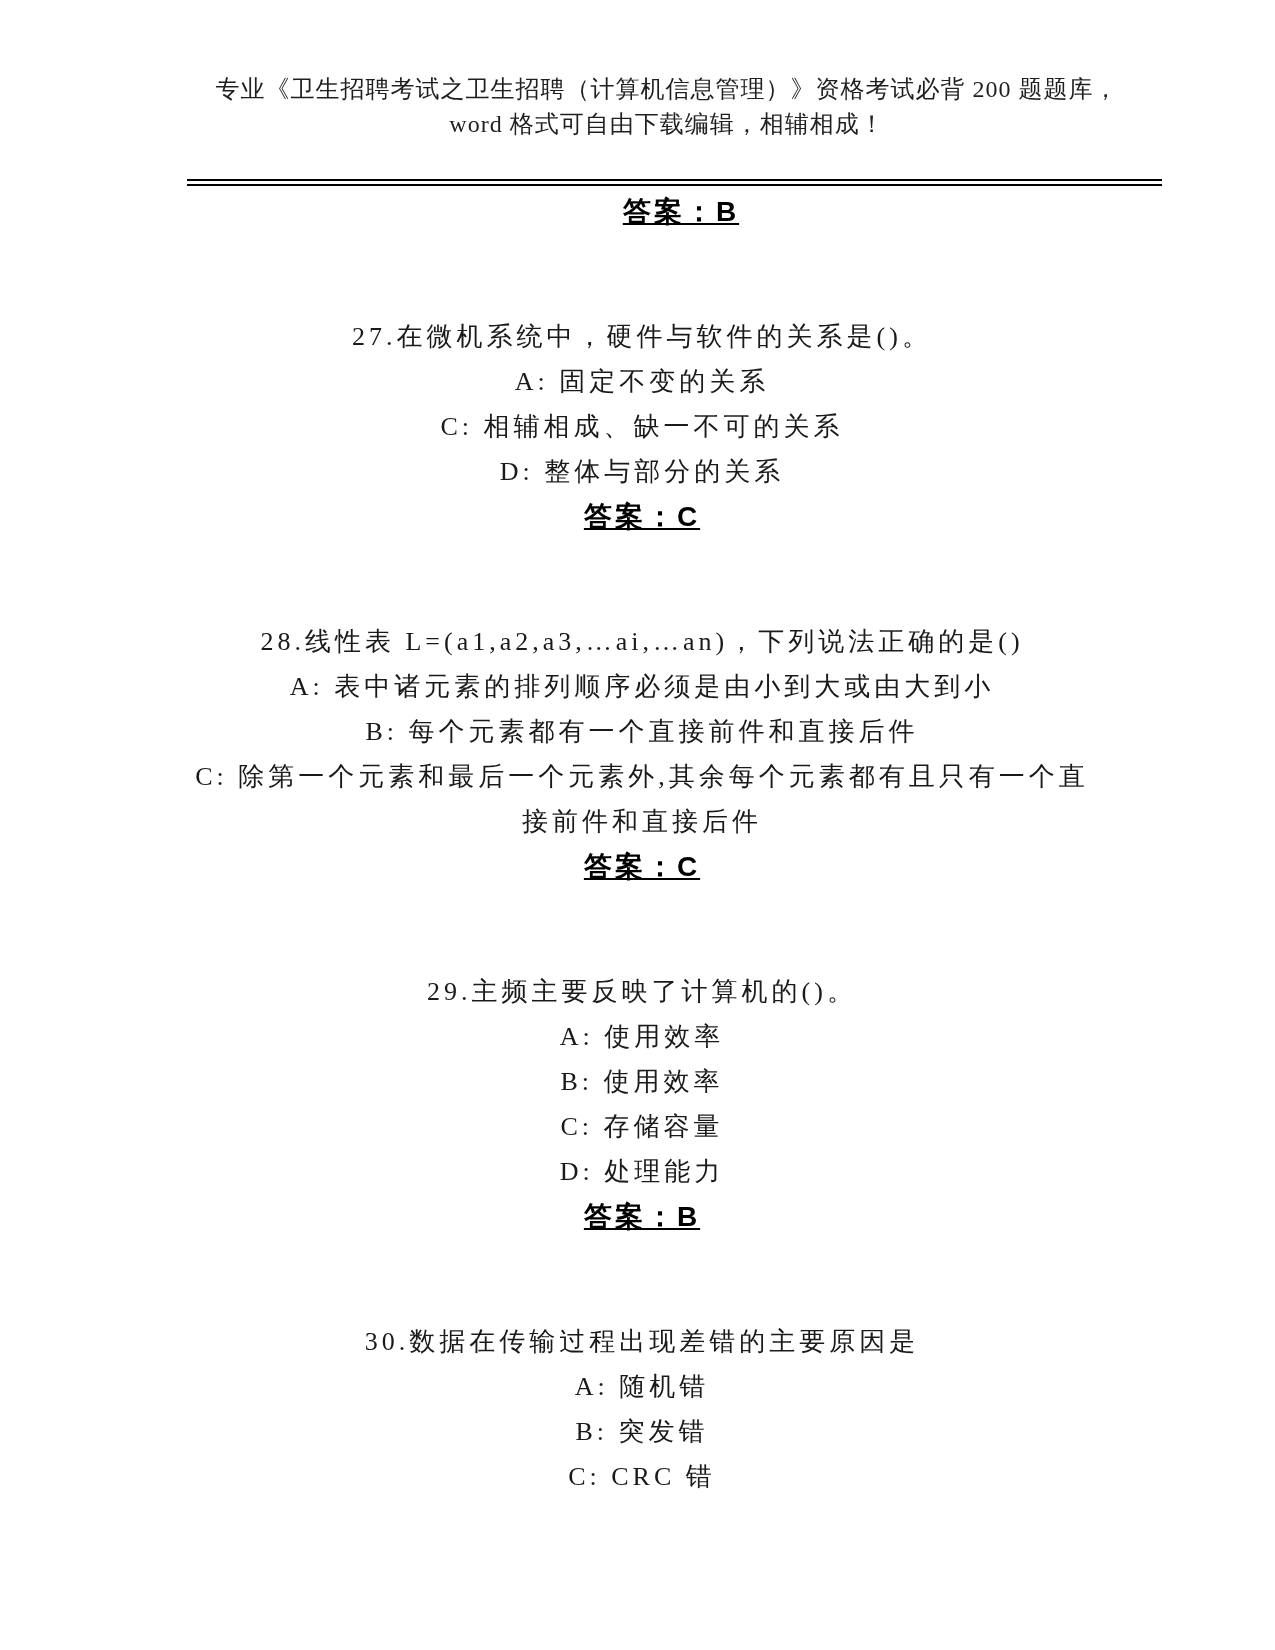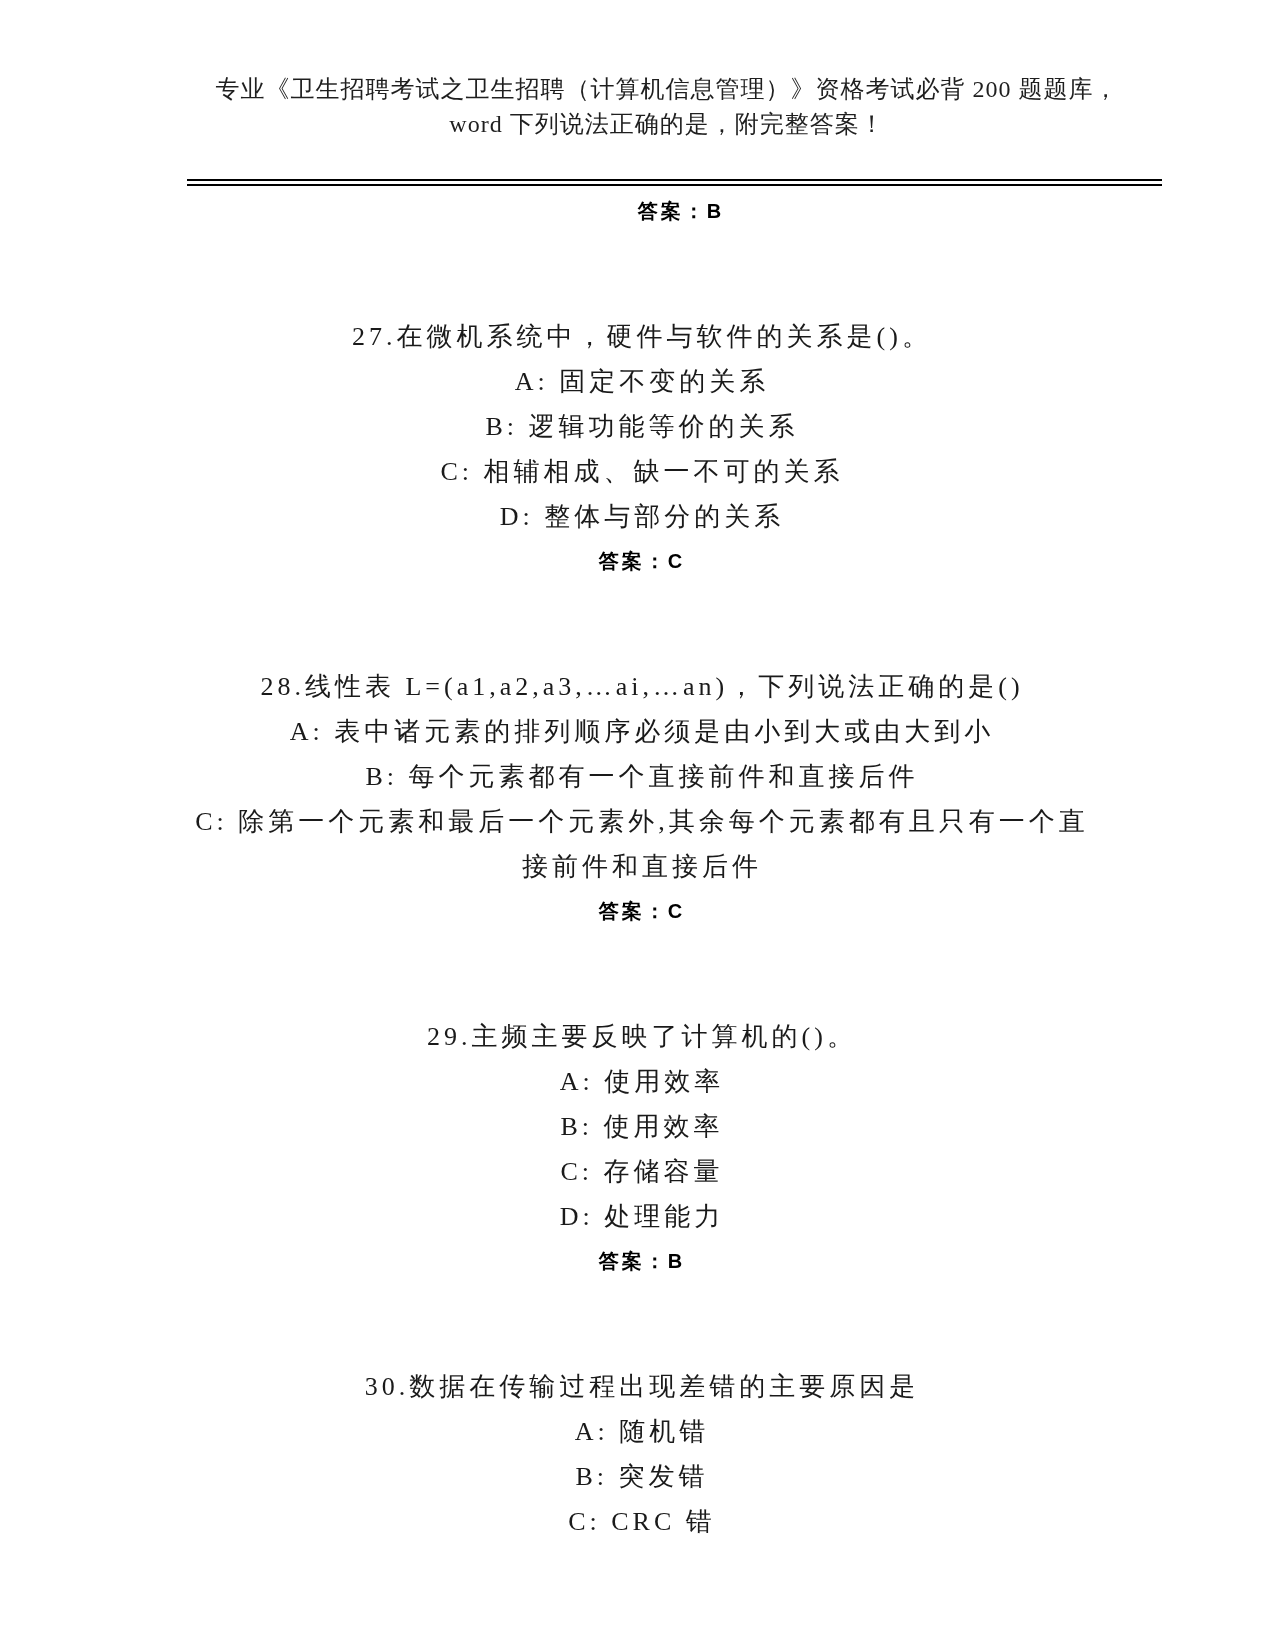--- a/index.html
+++ b/index.html
@@ -30,24 +30,25 @@
   .divider {
     width: 975px;
     height: 3px;
     margin-top: 37px;
     border-top: 2px solid #000000;
     border-bottom: 2px solid #000000;
   }
   .answer-line {
     font-family: "Liberation Sans", "DejaVu Sans", sans-serif;
     font-weight: 700;
-    font-size: 20px;
+    font-size: 28px;
     line-height: 45px;
     letter-spacing: 3px;
     color: #000000;
+    text-decoration: underline;
   }
   .prev-answer {
     margin-top: 3px;
   }
   .question {
     width: 910px;
     margin-top: 80px;
     font-size: 26px;
     line-height: 45px;
     letter-spacing: 4px;
@@ -57,31 +58,30 @@
   }
 </style>
 </head>
 <body>
 
 <div class="page">
   <div class="content">
 
     <div class="doc-header">
       <div>专业《卫生招聘考试之卫生招聘（计算机信息管理）》资格考试必背 200 题题库，</div>
-      <div>word 下列说法正确的是，附完整答案！</div>
+      <div>word 格式可自由下载编辑，相辅相成！</div>
     </div>
 
     <div class="divider"></div>
 
     <div class="answer-line prev-answer">答案：B</div>
 
     <div class="question">
       <div class="q-title">27.在微机系统中，硬件与软件的关系是()。</div>
       <div class="q-option">A: 固定不变的关系</div>
-      <div class="q-option">B: 逻辑功能等价的关系</div>
       <div class="q-option">C: 相辅相成、缺一不可的关系</div>
       <div class="q-option">D: 整体与部分的关系</div>
       <div class="answer-line">答案：C</div>
     </div>
 
     <div class="question">
       <div class="q-title">28.线性表 L=(a1,a2,a3,…ai,…an)，下列说法正确的是()</div>
       <div class="q-option">A: 表中诸元素的排列顺序必须是由小到大或由大到小</div>
       <div class="q-option">B: 每个元素都有一个直接前件和直接后件</div>
       <div class="q-option">C: 除第一个元素和最后一个元素外,其余每个元素都有且只有一个直接前件和直接后件</div>

